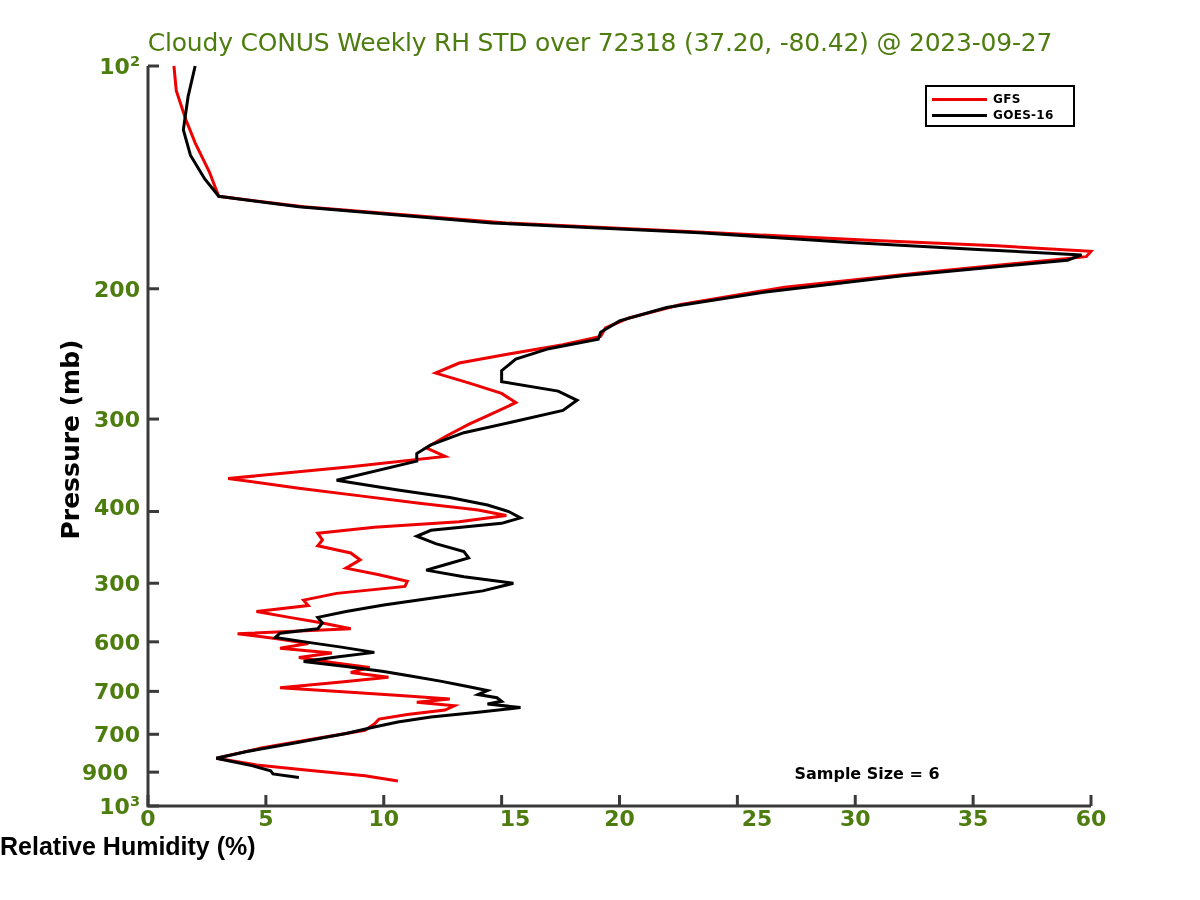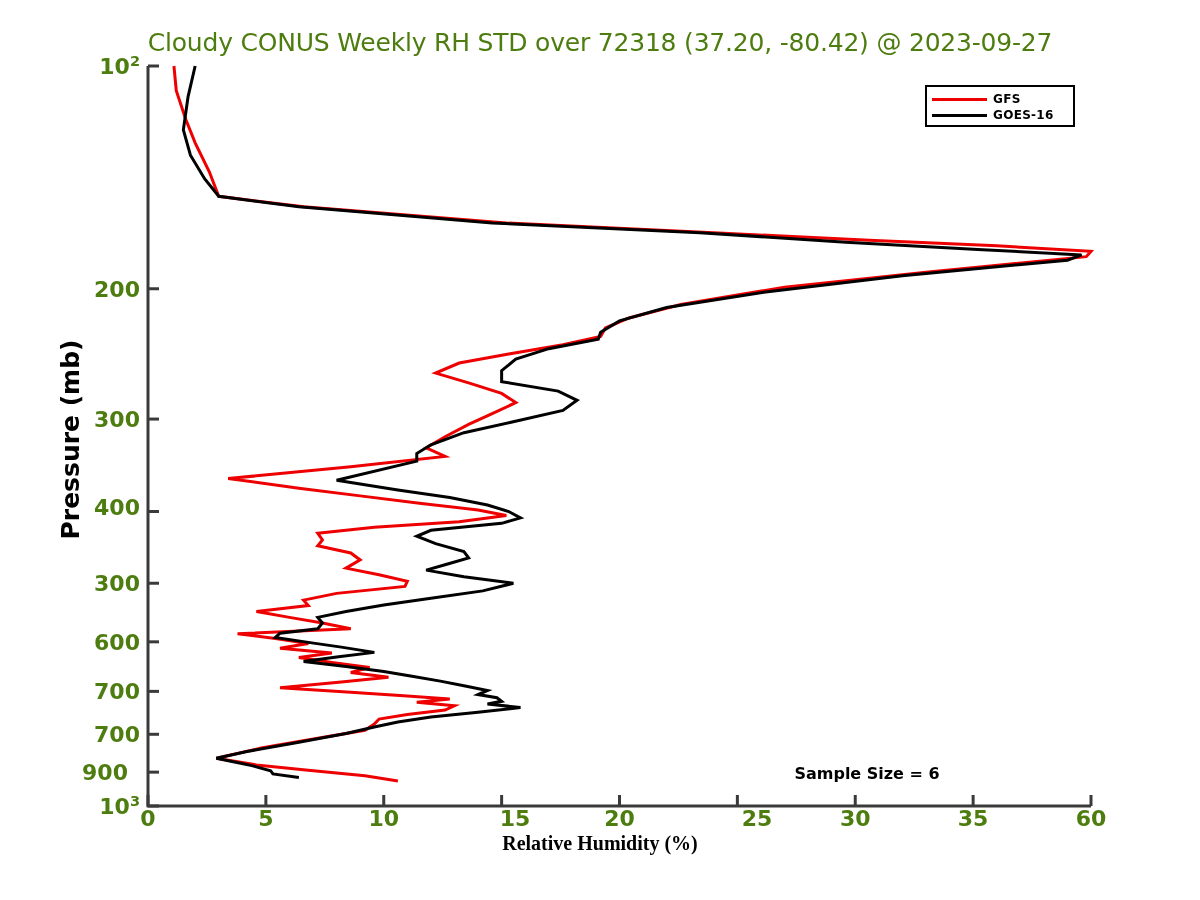--- a/index.html
+++ b/index.html
@@ -30,25 +30,24 @@
     font-weight: normal;
     color: #4d7c0f;
     letter-spacing: -0.2px;
     font-family: "DejaVu Sans", sans-serif;
   }
   .axis-label-x {
     position: absolute;
     left: 0;
     top: 832px;
     width: 1200px;
-    text-align: center;
-    font-size: 20px;
+    font-size: 25px;
     font-weight: bold;
     color: #000000;
-    font-family: Liberation Serif, serif;
+    font-family: Liberation Sans, sans-serif;
   }
   .axis-label-y {
     position: absolute;
     left: -60px;
     top: 425px;
     width: 260px;
     text-align: center;
     font-size: 25px;
     font-weight: bold;
     color: #000000;

